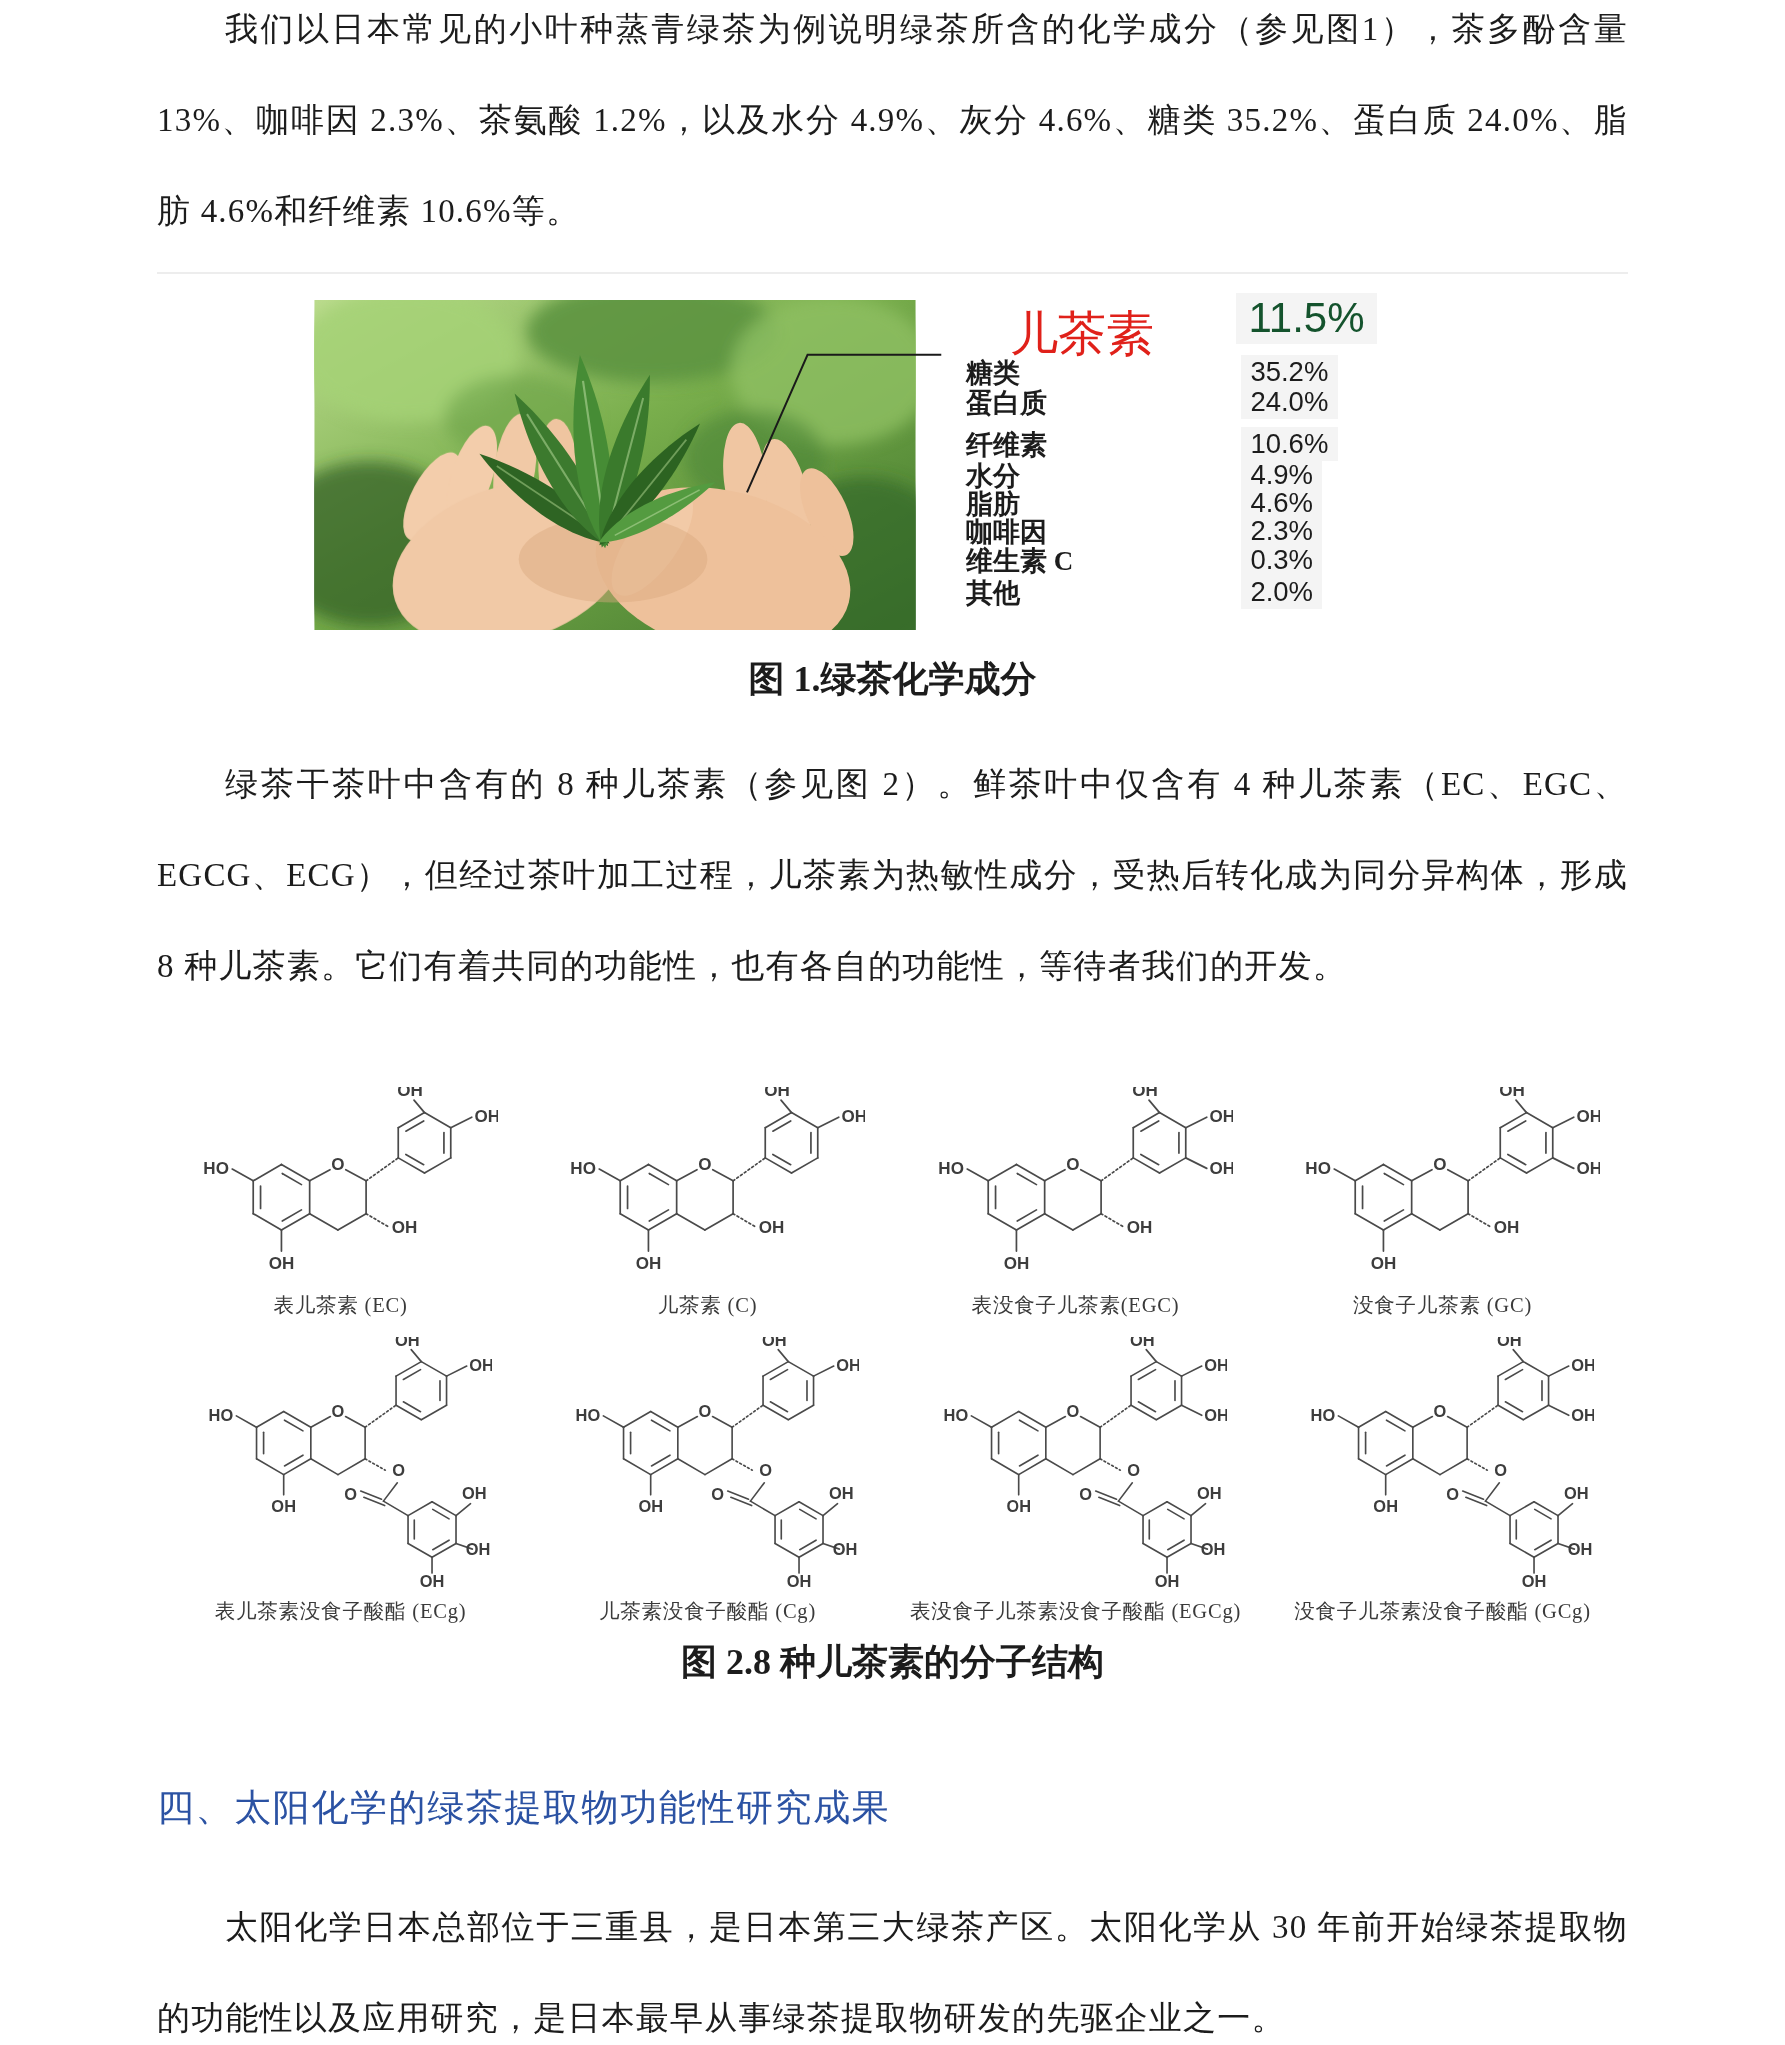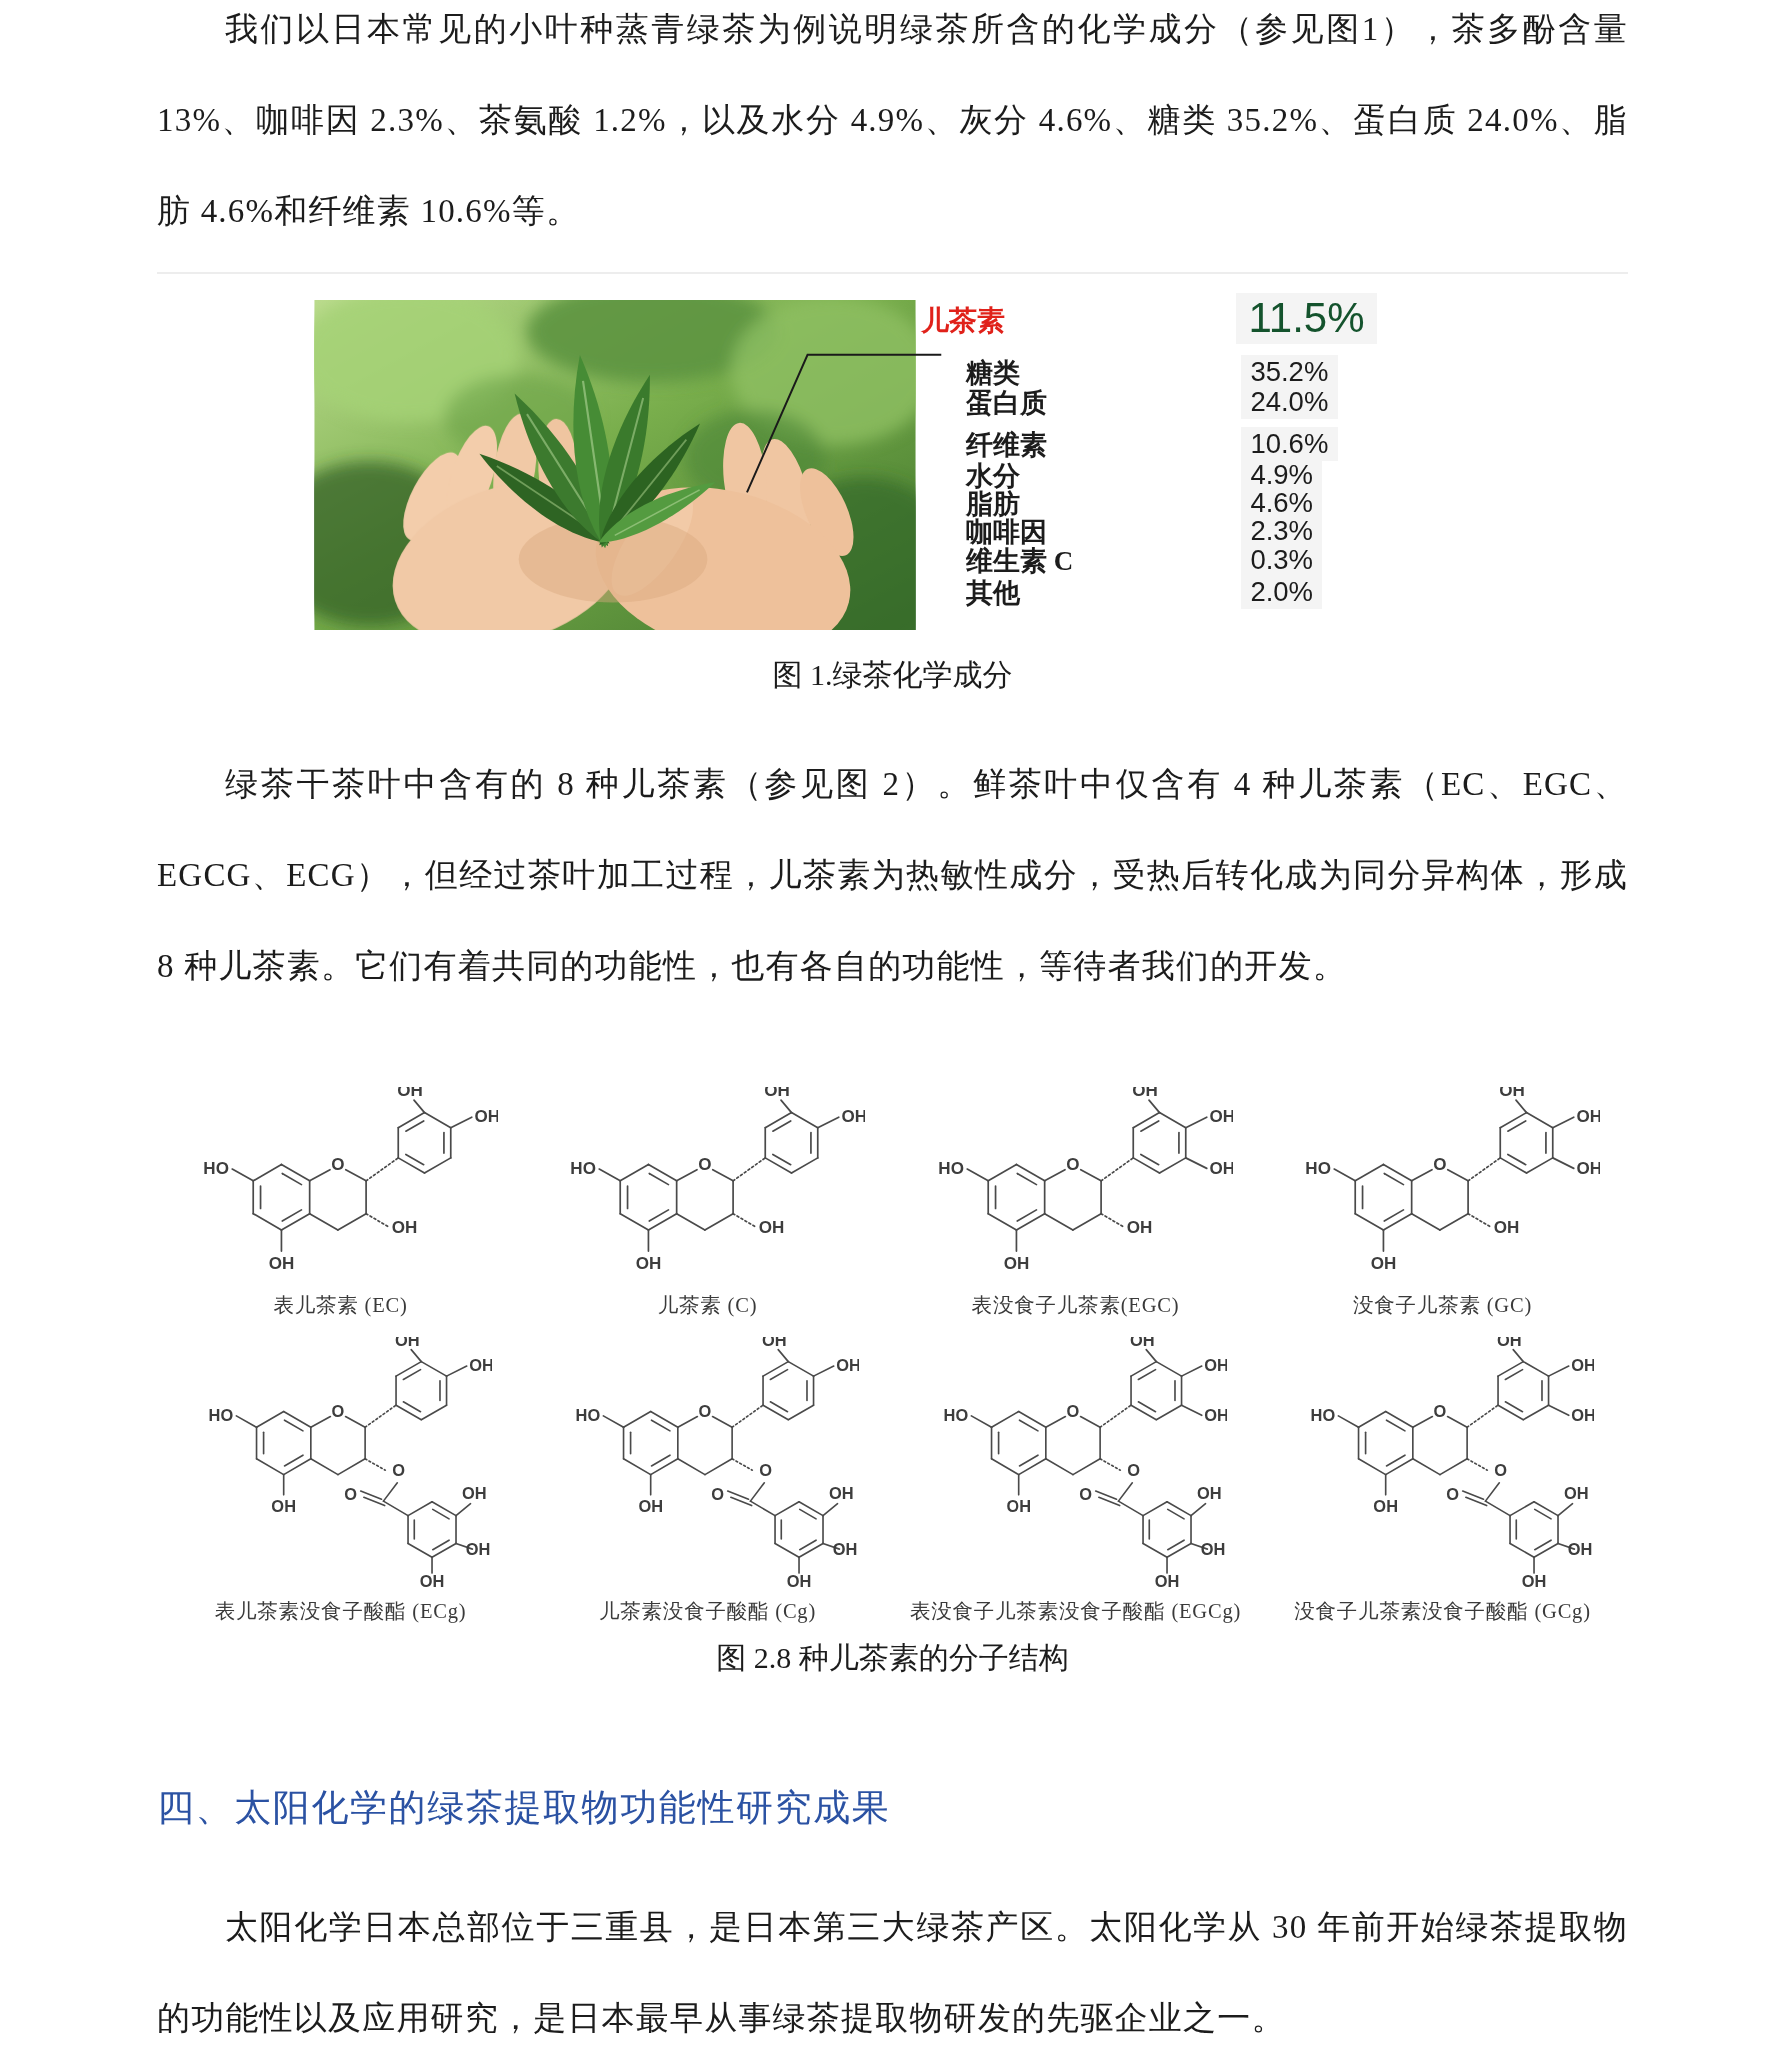--- a/index.html
+++ b/index.html
@@ -2,29 +2,29 @@
 <html style="font-size:12.6px"><head>
 <meta charset="utf-8">
 <style>
   html,body{margin:0;padding:0;background:#ffffff;}
   .page{position:relative;width:1785px;height:2046px;background:#fff;overflow:hidden;
         font-family:"Liberation Serif","DejaVu Serif",serif;color:#1c1c1c;}
   .para{position:absolute;left:157px;width:1471px;font-size:33px;line-height:91px;
         text-align:justify;letter-spacing:1.2px;}
   .indent{text-indent:68px;}
   .caption{position:absolute;left:157px;width:1471px;text-align:center;
-           font-weight:normal;font-size:30px;}
+           font-weight:bold;font-size:36px;}
   .heading{position:absolute;left:157px;top:1783px;width:1495px;font-size:37px;
            font-weight:normal;letter-spacing:1.6px;}
   
   .fig1{position:absolute;left:157px;top:272px;width:1471px;height:370px;}
   .fig1-topline{position:absolute;left:0;top:0;width:100%;height:2.4px;background:#ededed;}
   .photo{position:absolute;left:157px;top:28px;width:602px;height:330px;overflow:hidden;}
   .callout{position:absolute;left:0;top:0;pointer-events:none;}
-  .f1-hl-label{position:absolute;left:764px;top:30px;font-size:28px;font-weight:bold;}
+  .f1-hl-label{position:absolute;left:853px;top:30px;font-size:48px;font-weight:normal;}
   .f1-hl-value{position:absolute;left:1079px;top:20.5px;font-size:42px;
                font-family:"Liberation Sans",sans-serif;background:#f4f4f4;padding:1.6px 12.6px;}
   .f1row{position:absolute;left:0;width:100%;height:31px;}
   .f1label{position:absolute;left:809px;font-size:27px;font-weight:bold;white-space:nowrap;}
   .f1value{position:absolute;left:1084px;font-size:27.5px;font-family:"Liberation Sans",sans-serif;
            background:#f4f4f4;padding:0.8px 9.4px;}
   
   .fig2{position:absolute;left:157px;top:1087px;width:1471px;height:551px;}
   .mol-cell{position:absolute;width:367px;text-align:center;}
   .mol{display:flex;justify-content:center;align-items:flex-start;}

